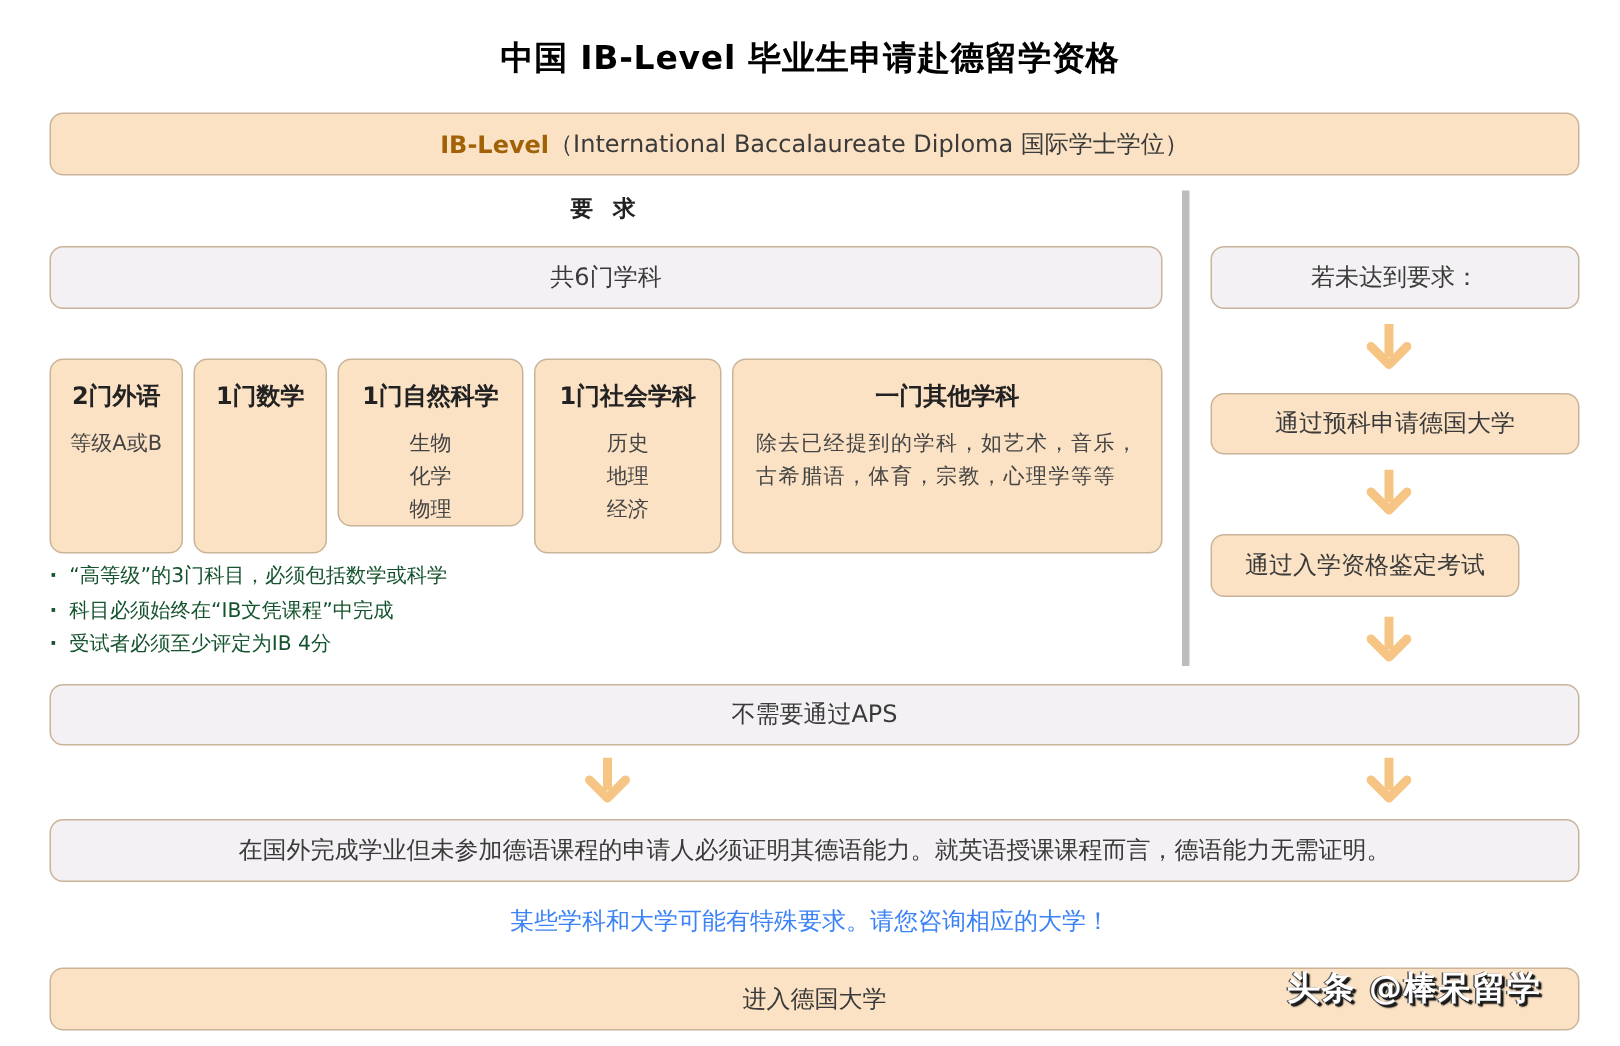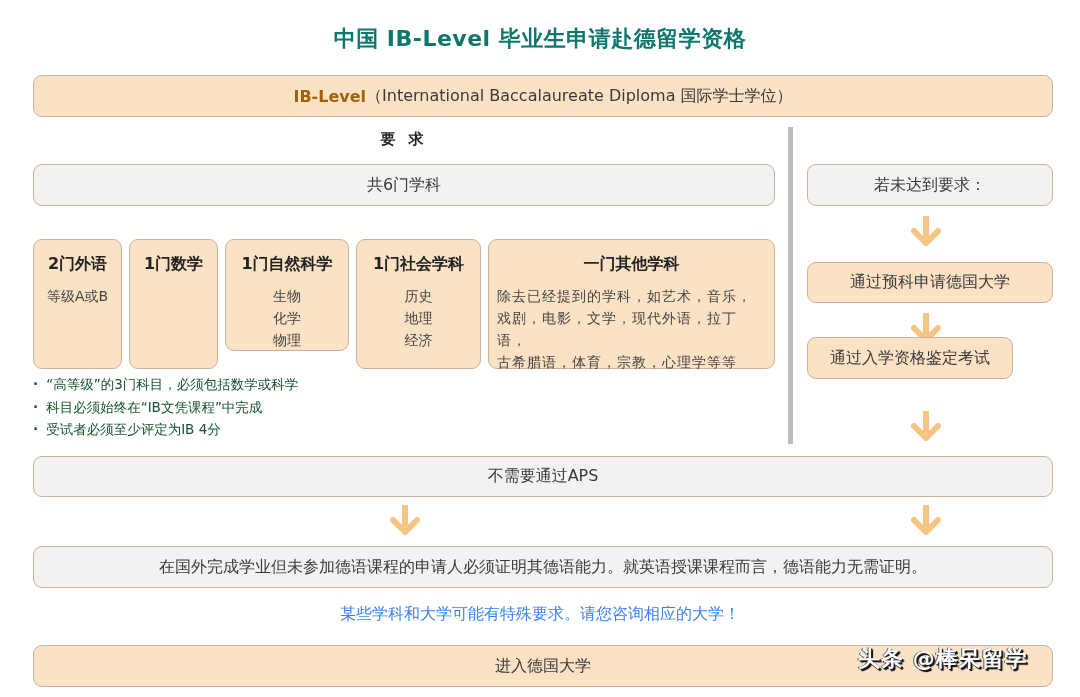--- a/index.html
+++ b/index.html
@@ -1,19 +1,19 @@
 <!DOCTYPE html>
 <html><head>
 <meta charset="utf-8">
 <style>
   * { box-sizing: border-box; margin: 0; padding: 0; }
   html, body { width: 1080px; height: 697px; background: #ffffff; overflow: hidden; }
   body { position: relative; font-family: "DejaVu Sans", "Liberation Sans", sans-serif; color: #3a3a3a; }
   .abs { position: absolute; }
-  .title { left: 0; width: 1080px; top: 24px; text-align: center; font-size: 22px; font-weight: bold; color: #0f766e; letter-spacing: 0.5px; }
+  .title { left: 0; width: 1080px; top: 24px; text-align: center; font-size: 22px; font-weight: bold; color: #000000; letter-spacing: 0.5px; }
   .box { position: absolute; border: 1.5px solid #c9b49a; border-radius: 9px; display: flex; align-items: center; justify-content: center; text-align: center; font-size: 16px; color: #3a3a3a; }
   .orange { background: #fbe2c4; }
   .gray { background: #f3f1f3; }
   .heading { left: 33px; width: 742px; top: 130px; text-align: center; font-size: 15px; font-weight: bold; color: #222; letter-spacing: 4px; }
   .divider { left: 788px; top: 127px; width: 5px; height: 317px; background: #bdbdbd; }
   .subj { flex-direction: column; justify-content: flex-start; padding-top: 14px; margin-top: 12px; }
   .subj-title { font-size: 16px; font-weight: bold; color: #222; margin-bottom: 10px; white-space: nowrap; }
   .subj-body { font-size: 14px; line-height: 22px; color: #444; }
   .subj-body.left { text-align: left; padding: 0 8px; letter-spacing: 1px; }
   .bullets { left: 33px; top: 373px; font-size: 13.5px; line-height: 22.5px; color: #14532d; list-style: none; }
@@ -64,21 +64,20 @@
     <div>历史</div>
     <div>地理</div>
     <div>经济</div>
   </div>
 </div>
 
 <div class="box orange subj" style="left:488px; top:227px; width:287px; height:130px;">
   <div class="subj-title">一门其他学科</div>
   <div class="subj-body left">
     <div>除去已经提到的学科，如艺术，音乐，</div>
-    <div>戏剧，电影，文学，现代外语，拉丁语，</div>
     <div>古希腊语，体育，宗教，心理学等等</div>
   </div>
 </div>
 
 <ul class="abs bullets">
   <li>“高等级”的3门科目，必须包括数学或科学</li>
   <li>科目必须始终在“IB文凭课程”中完成</li>
   <li>受试者必须至少评定为IB 4分</li>
 </ul>
 
@@ -93,21 +92,21 @@
 
 <div class="box orange" style="left:807px; top:262px; width:246px; height:41px;">
   <span>通过预科申请德国大学</span>
 </div>
 
 <svg class="arrow" style="left:911px; top:313px;" viewBox="0 0 30 32">
   <rect x="12" y="0" width="6" height="22" fill="#f6c584"></rect>
   <polyline points="3,15 15,27 27,15" fill="none" stroke="#f6c584" stroke-width="6" stroke-linecap="round" stroke-linejoin="round"></polyline>
 </svg>
 
-<div class="box orange" style="left:807px; top:337px; width:206px; height:42px;">
+<div class="box orange" style="left:807px; top:356px; width:206px; height:42px;">
   <span>通过入学资格鉴定考试</span>
 </div>
 
 <svg class="arrow" style="left:911px; top:411px;" viewBox="0 0 30 32">
   <rect x="12" y="0" width="6" height="22" fill="#f6c584"></rect>
   <polyline points="3,15 15,27 27,15" fill="none" stroke="#f6c584" stroke-width="6" stroke-linecap="round" stroke-linejoin="round"></polyline>
 </svg>
 
 <div class="box gray" style="left:33px; top:456px; width:1020px; height:41px;">
   <span>不需要通过APS</span>

